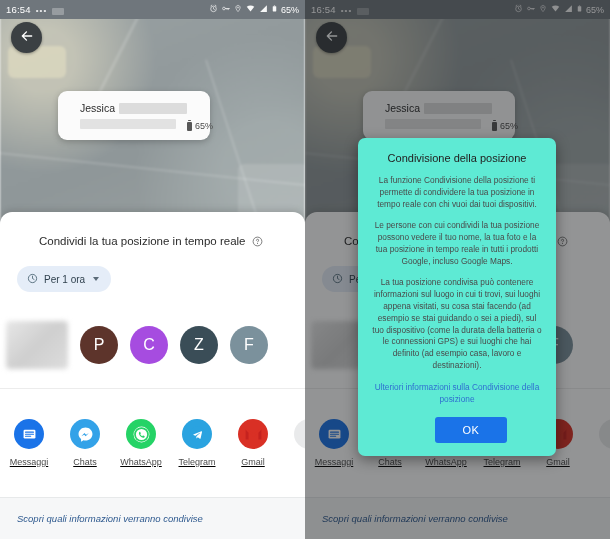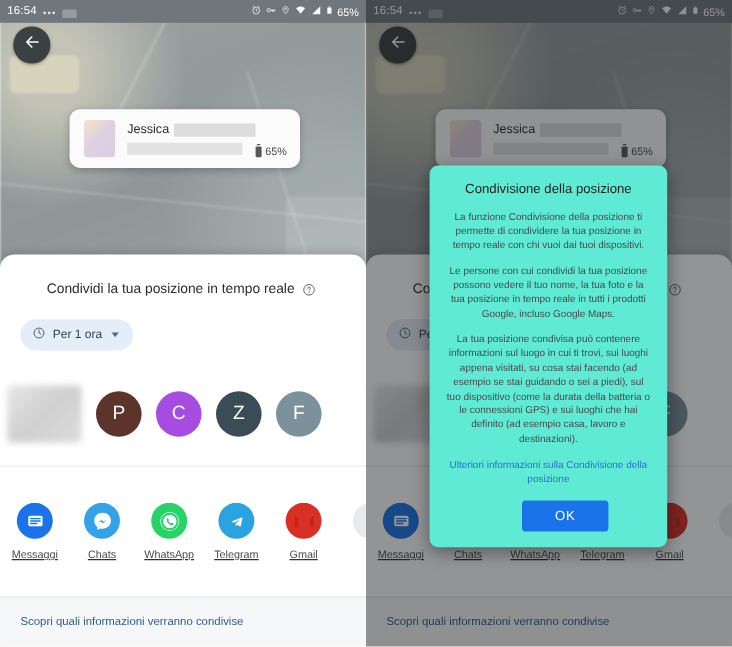--- a/index.html
+++ b/index.html
@@ -83,21 +83,21 @@
     align-items: center;
     justify-content: center;
     z-index: 12;
     box-shadow: 0 1px 3px rgba(0,0,0,.35);
   }
 
   
   .person-card {
     position: absolute;
     top: 91px; left: 58px;
-    width: 192px; height: 49px;
+    width: 152px; height: 49px;
     background: #fbfbfb;
     border-radius: 9px;
     box-shadow: 0 2px 6px rgba(0,0,0,.22);
     display: flex;
     align-items: center;
     z-index: 11;
     filter: blur(.5px);
   }
   .pc-avatar {
     width: 36px; height: 31px;
@@ -256,20 +256,21 @@
     position: absolute;
     left: 0; bottom: 0;
     width: 305px; height: 42px;
     background: #f6f7f8;
     border-top: 1px solid #e7e9ea;
     display: flex;
     align-items: center;
     padding-left: 17px;
     box-sizing: border-box;
     z-index: 16;
+    font-style: italic;
   }
   .footer-link {
     font-size: 9.5px;
     color: #2f5a8f;
   }
 
   
   .scrim {
     position: absolute;
     inset: 0;

